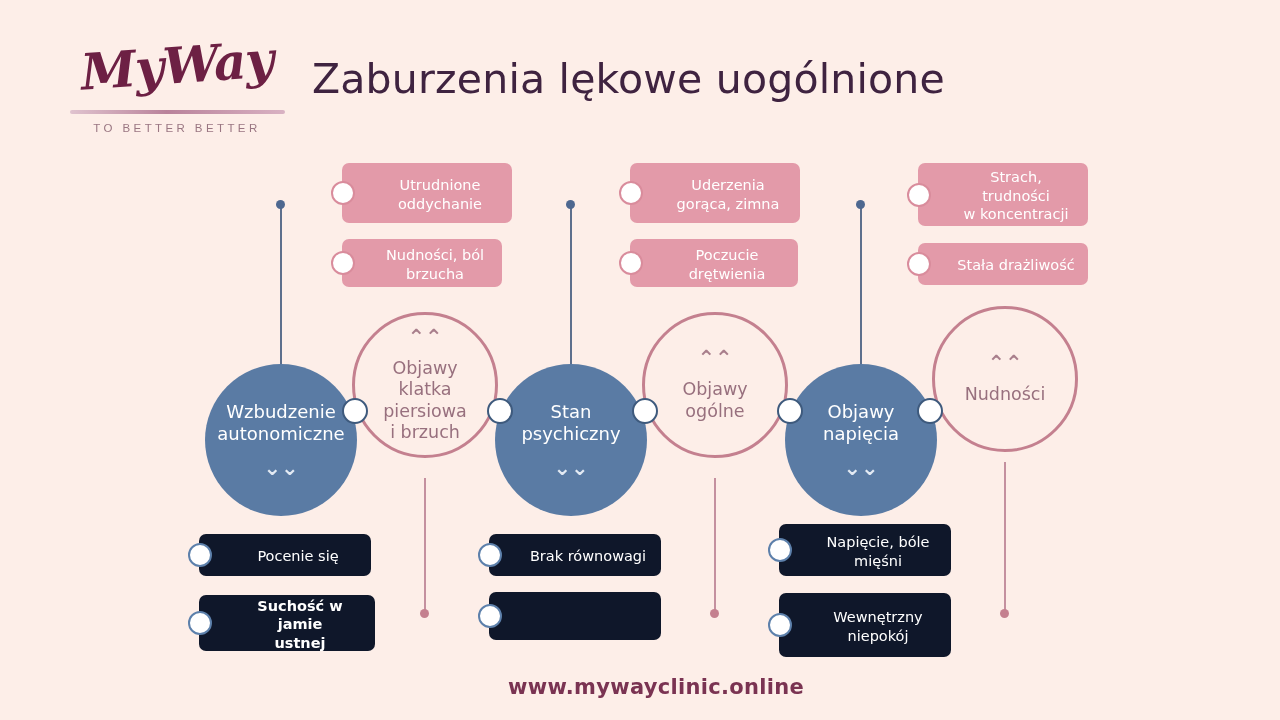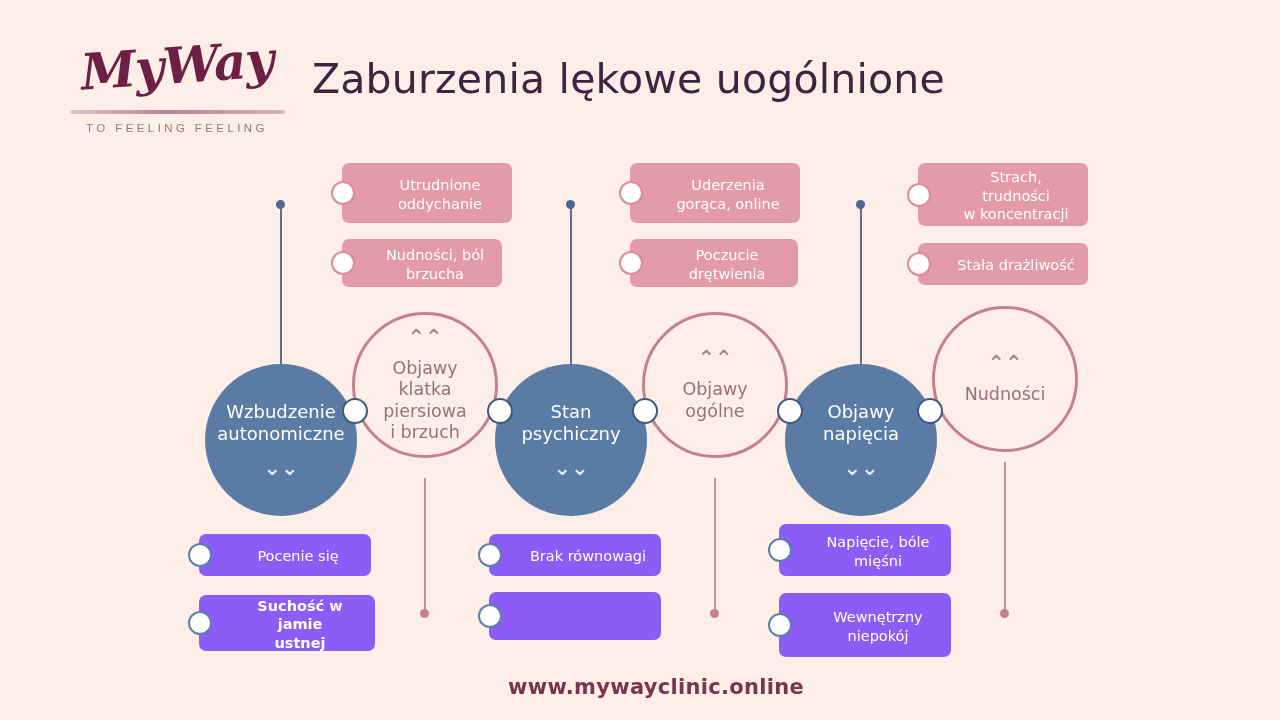--- a/index.html
+++ b/index.html
@@ -176,21 +176,21 @@
     position: absolute;
     box-sizing: border-box;
     border-radius: 7px;
     display: flex;
     align-items: center;
     justify-content: center;
     padding: 6px 12px 3px 38px;
     z-index: 4;
   }
   .chip.pink  { background: #e39aa9; }
-  .chip.blue  { background: #8b5cf6; }
+  .chip.blue  { background: #0f172a; }
   .chip-text {
     color: #ffffff;
     font-family: "DejaVu Sans", sans-serif;
     font-size: 14.5px;
     line-height: 1.28;
     text-align: center;
     white-space: pre-line;
     width: 100%;
   }
   .chip-dot {
@@ -209,21 +209,21 @@
   .chip.blue .chip-dot  { border: 2.5px solid #5d80ab; }
 </style>
 </head>
 <body>
 
 <div id="stage">
 
   <div class="logo-block">
     <div class="logo-script">MyWay</div>
     <div class="logo-underline"></div>
-    <div class="logo-tagline">TO FEELING FEELING</div>
+    <div class="logo-tagline">TO BETTER BETTER</div>
   </div>
 
   <div class="page-title">Zaburzenia lękowe uogólnione</div>
 
   <div class="stem blue" style="left:280px; top:205px; height:180px;"></div>
   <div class="tip  blue" style="left:276px; top:200px;"></div>
 
   <div class="stem blue" style="left:570px; top:205px; height:180px;"></div>
   <div class="tip  blue" style="left:566px; top:200px;"></div>
 
@@ -290,21 +290,21 @@
 
   <div class="chip pink" style="left:342px; top:239px; width:160px; height:48px;">
     <span class="chip-dot"></span>
     <span class="chip-text">Nudności, ból
 brzucha</span>
   </div>
 
   <div class="chip pink" style="left:630px; top:163px; width:170px; height:60px;">
     <span class="chip-dot"></span>
     <span class="chip-text">Uderzenia
-gorąca, online</span>
+gorąca, zimna</span>
   </div>
 
   <div class="chip pink" style="left:630px; top:239px; width:168px; height:48px;">
     <span class="chip-dot"></span>
     <span class="chip-text">Poczucie
 drętwienia</span>
   </div>
 
   <div class="chip pink" style="left:918px; top:163px; width:170px; height:63px;">
     <span class="chip-dot"></span>

